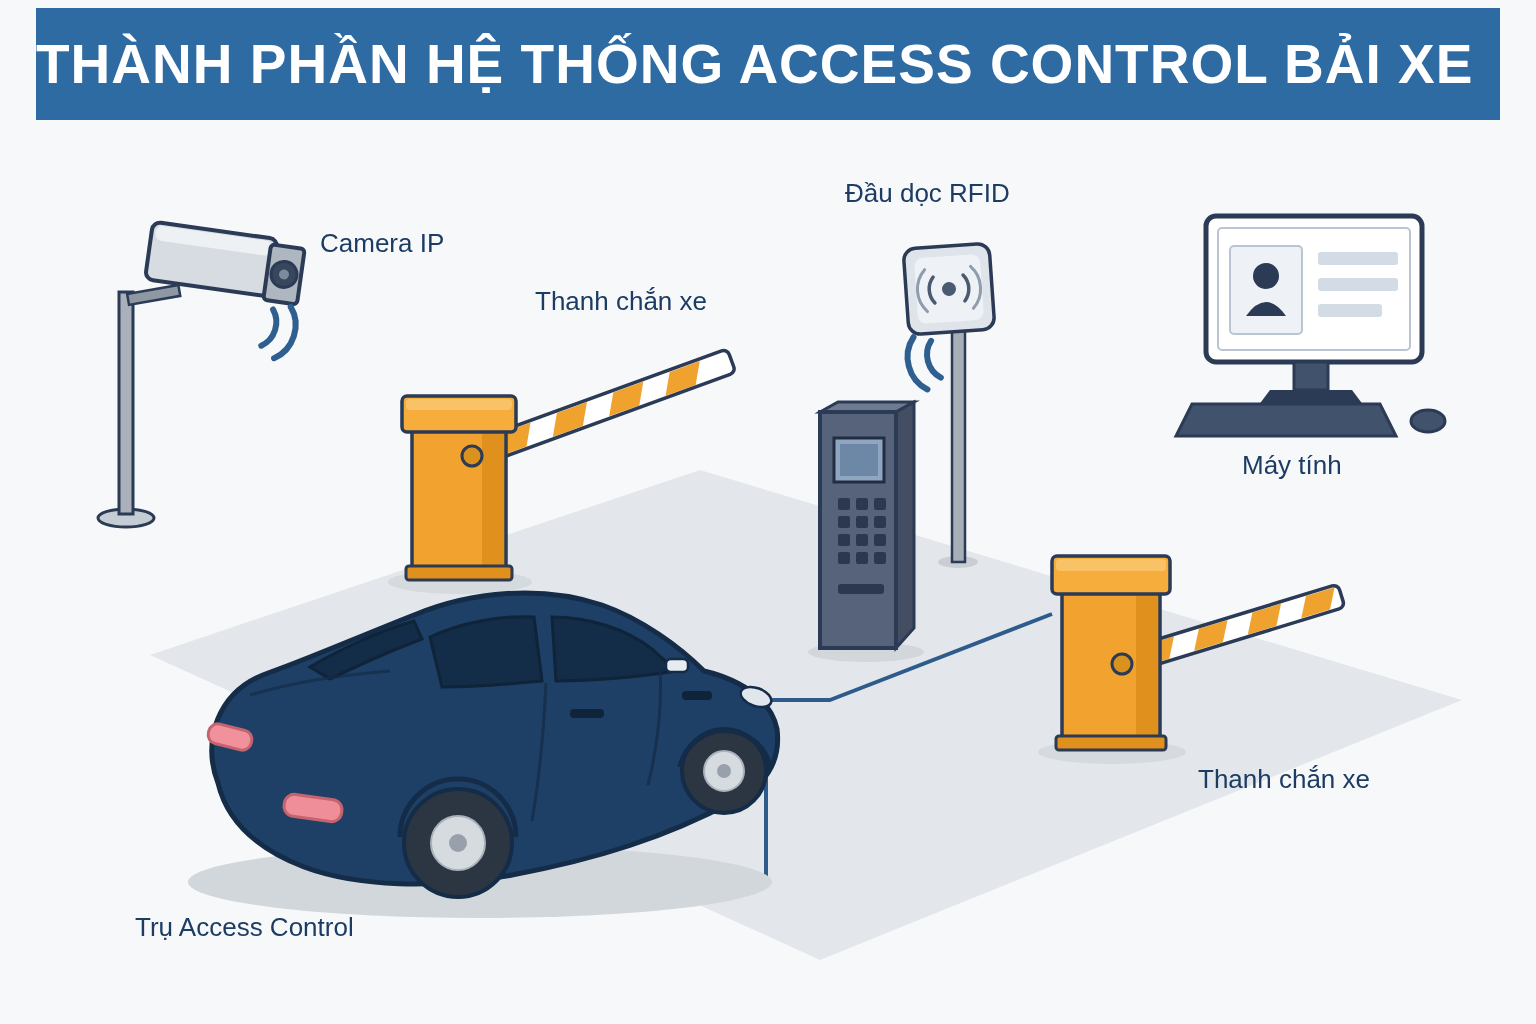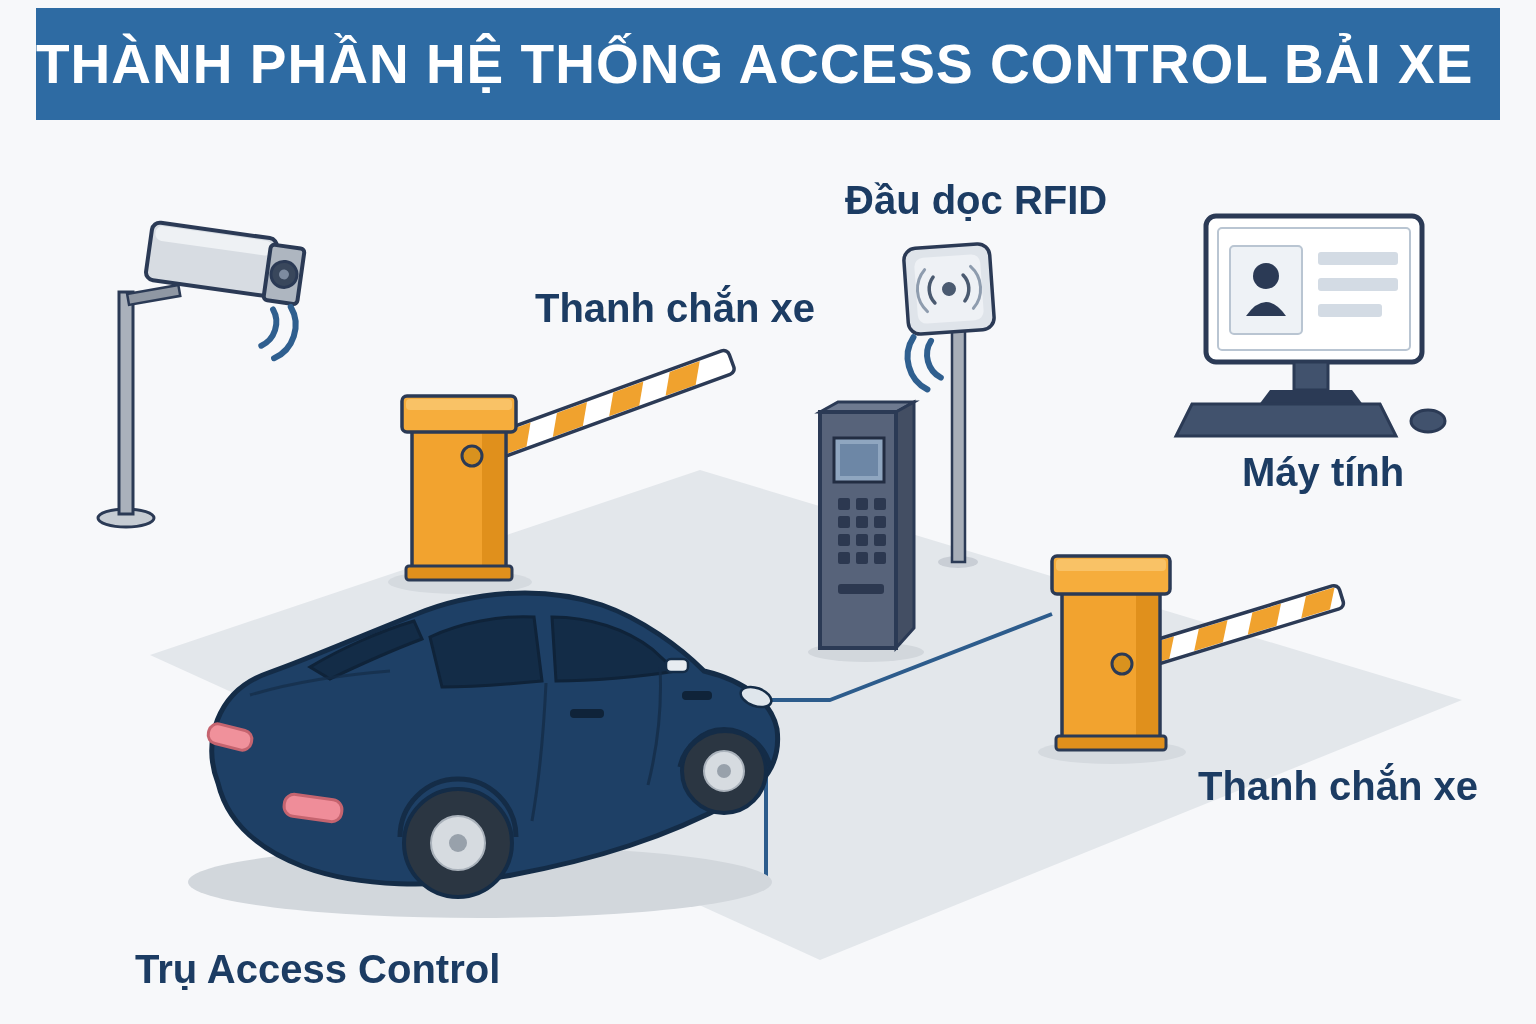--- a/index.html
+++ b/index.html
@@ -13,28 +13,28 @@
     background:var(--header-bg,#2e6ba3);
     display:flex; align-items:center; 
   }
   .header h1 {
     margin:0; color:var(--header-text,#ffffff);
     font-size:55px; font-weight:bold; letter-spacing:1px; white-space:nowrap;
   }
   .scene { position:absolute; left:0; top:0; }
   .label {
     position:absolute; color:var(--label-text,#1c3c63);
-    font-size:40px; font-weight:700; white-space:nowrap;
+    font-size:26px; font-weight:400; white-space:nowrap;
   }
   .lbl-camera        { left:320px;  top:228px; }
   .lbl-barrier-left  { left:535px;  top:286px; }
   .lbl-rfid          { left:845px;  top:178px; }
   .lbl-computer      { left:1242px; top:450px;text-align:right; }
   .lbl-barrier-right { left:1198px; top:764px; }
-  .lbl-pillar        { left:135px;  top:947px; }
+  .lbl-pillar        { left:135px;  top:912px; }
 </style>
 </head>
 <body>
 
 <div class="canvas">
 
   <div class="header">
     <h1>THÀNH PHẦN HỆ THỐNG ACCESS CONTROL BẢI XE</h1>
   </div>
 
@@ -198,19 +198,20 @@
           <circle cx="534" cy="196" r="42" fill="#2b3642" stroke="#142c47" stroke-width="4"></circle>
           <circle cx="534" cy="196" r="20" fill="#d6dbe0" stroke="#aab2bb" stroke-width="2"></circle>
           <circle cx="534" cy="196" r="7" fill="#98a1ab"></circle>
         </g>
         <path d="M 210 262 A 58 58 0 0 1 326 262" fill="none" stroke="#142c47" stroke-width="5"></path>
         <path d="M 490 192 A 46 46 0 0 1 580 192" fill="none" stroke="#142c47" stroke-width="5"></path>
       </g>
     </g>
   </svg>
 
+  <div class="label lbl-camera">Camera IP</div>
   <div class="label lbl-barrier-left">Thanh chắn xe</div>
   <div class="label lbl-rfid">Đầu dọc RFID</div>
   <div class="label lbl-computer">Máy tính</div>
   <div class="label lbl-barrier-right">Thanh chắn xe</div>
   <div class="label lbl-pillar">Trụ Access Control</div>
 
 </div>
 
 </body></html>

